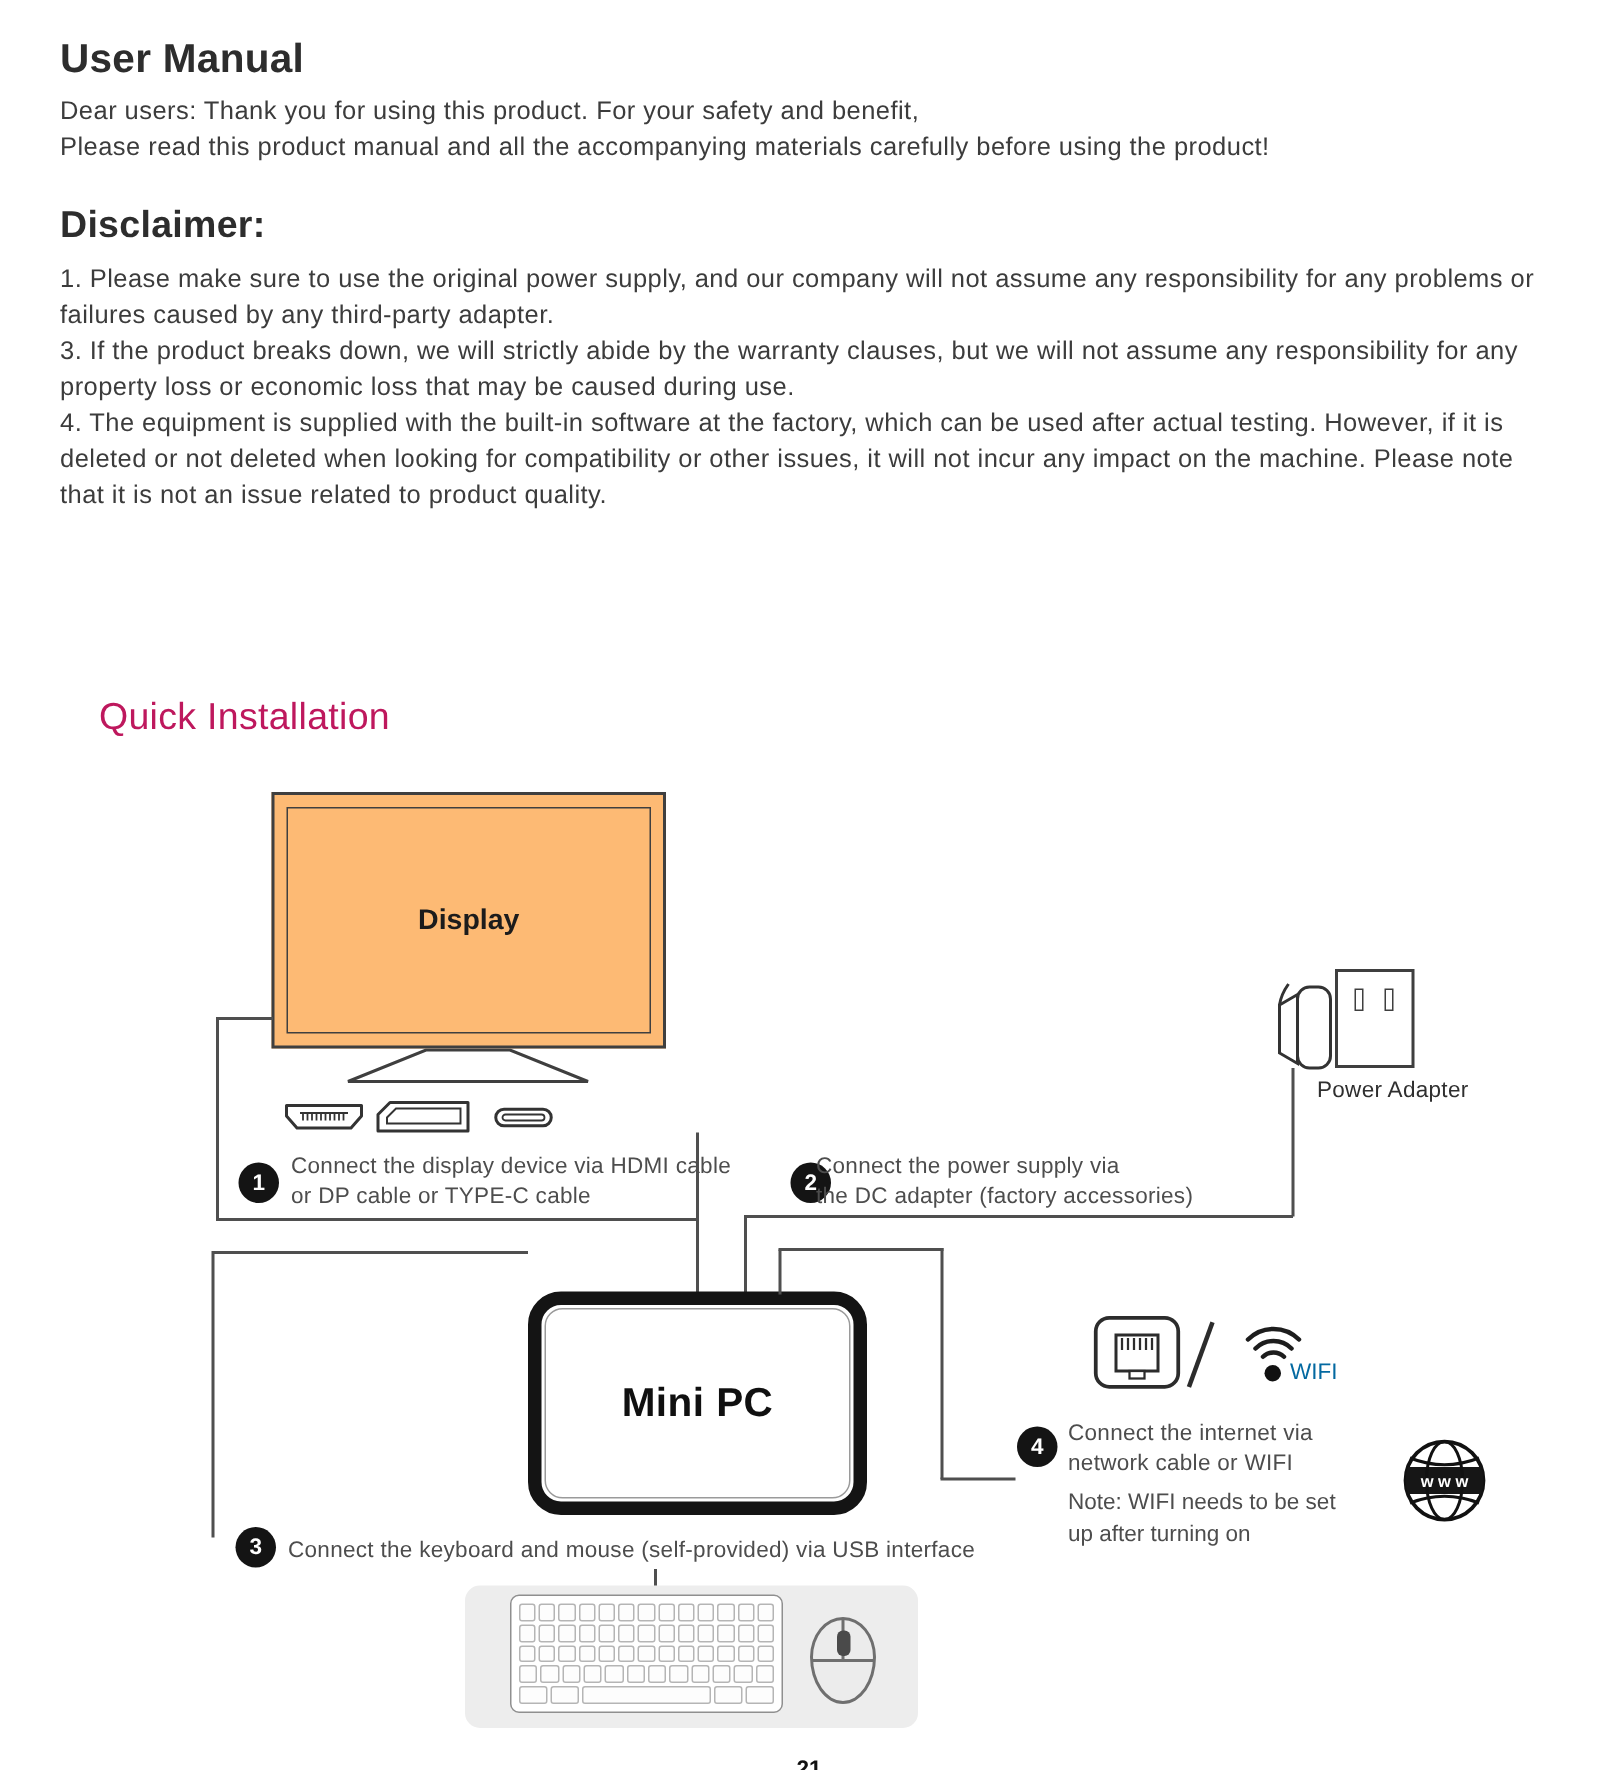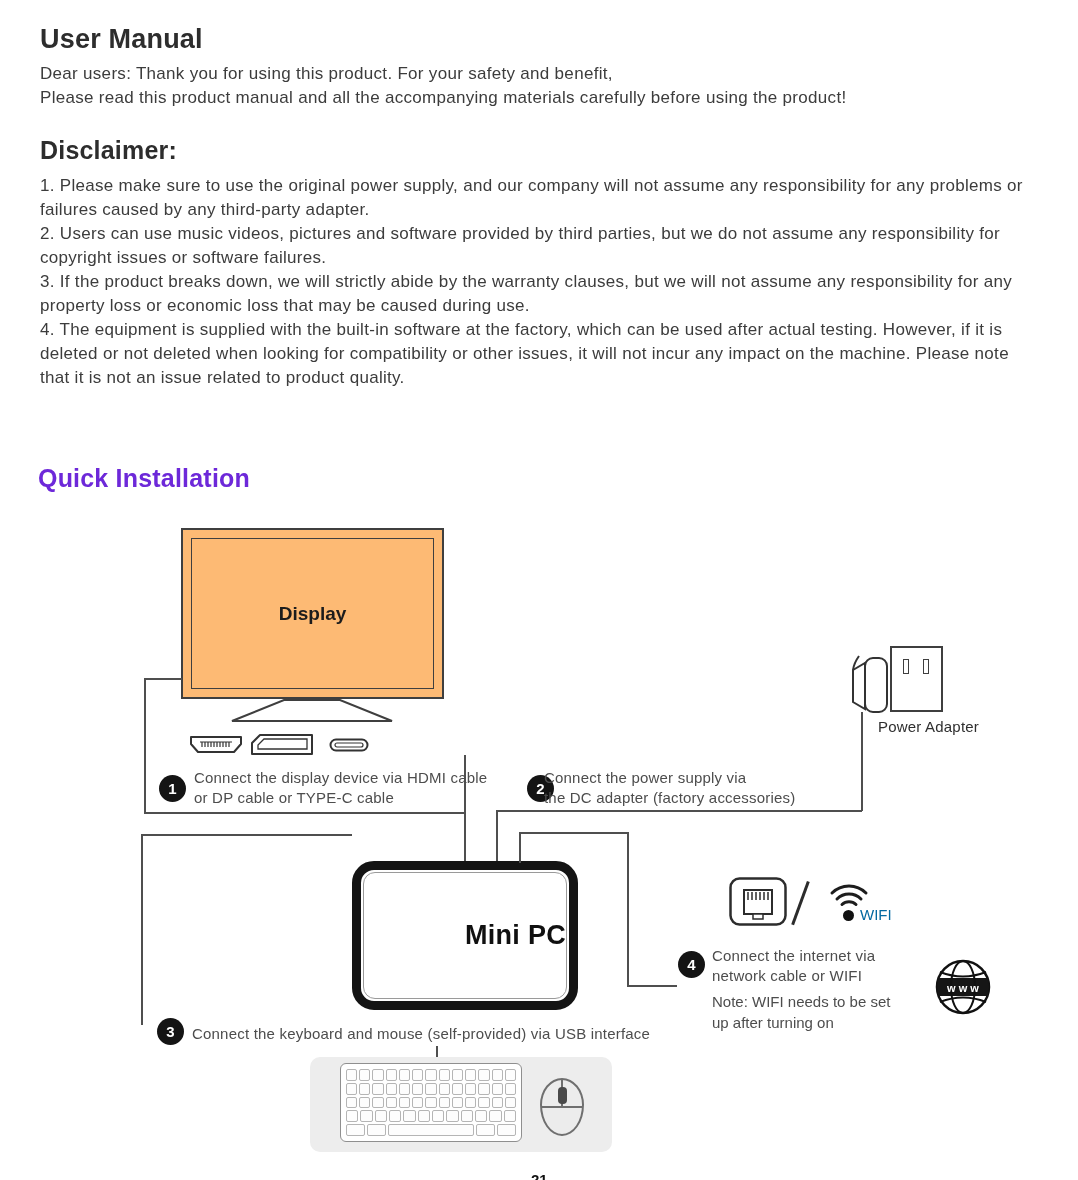--- a/index.html
+++ b/index.html
@@ -2,38 +2,38 @@
 <html><head>
 <meta charset="utf-8">
 <style>
   * { margin:0; padding:0; box-sizing:border-box; }
   html,body { background:#ffffff; }
   body { font-family:"Liberation Sans","DejaVu Sans",sans-serif; color:#3c3c3c; }
   .page { position:relative; width:1078px; height:1180px; background:#fff; overflow:hidden; }
   .abs { position:absolute; }
   .h1 { font-size:27px; font-weight:700; color:#2d2d2d; letter-spacing:.2px; }
   .h2 { font-size:25px; font-weight:700; color:#2d2d2d; letter-spacing:.2px; }
-  .h3 { font-size:25px; font-weight:700; color:#6d28d9; letter-spacing:.2px; }
+  .h3 { font-size:25px; font-weight:400; color:#be185d; letter-spacing:.2px;margin-left:28px; }
   .body-text { font-size:17px; line-height:24px; letter-spacing:.3px; color:#3c3c3c; }
   .body-text p { margin:0; }
   .line { position:absolute; background:#4f4f4f; }
   .badge { position:absolute; width:27px; height:27px; border-radius:50%; background:#141414; color:#fff;
            font-size:15px; font-weight:700; display:flex; align-items:center; justify-content:center; }
   .step-text { position:absolute; font-size:15px; line-height:20px; color:#4d4d4d; letter-spacing:.2px; }
   .step-text span { display:block; }
 
   .monitor { position:absolute; left:181px; top:528px; width:263px; height:171px; border:2px solid #3f3f3f; background:#fdba74; }
   .monitor-inner { position:absolute; inset:8px; border:1.5px solid #3f3f3f;
                    display:flex; align-items:center; justify-content:center; }
   .display-label { font-size:19px; font-weight:700; color:#1c1c1c; }
 
   .minipc { position:absolute; left:352px; top:861px; width:226px; height:149px; border:9px solid #141414;
             border-radius:22px; background:#fff; }
   .minipc-inner { position:absolute; inset:2px; border:1.5px solid #9a9a9a; border-radius:12px;
-                  display:flex; align-items:center; justify-content:flex-end; }
+                  display:flex; align-items:center; justify-content:center; }
   .minipc-label { font-size:27px; font-weight:700; color:#101010; letter-spacing:.3px; }
 
   .outlet { position:absolute; left:890px; top:646px; width:53px; height:66px; border:2px solid #3f3f3f; background:#fff; }
   .outlet .slot { position:absolute; width:6px; height:15px; border:1.5px solid #3f3f3f; top:11px; }
   .pa-label { position:absolute; left:878px; top:718px; font-size:15px; color:#2f2f2f; letter-spacing:.2px; }
 
   .slash { position:absolute; left:799px; top:880px; width:2.5px; height:46px; background:#2c2c2c; transform:rotate(20deg); }
   .wifi-dot { position:absolute; left:843px; top:910px; width:11px; height:11px; border-radius:50%; background:#111; }
   .wifi-label { position:absolute; left:860px; top:906px; font-size:15px; color:#0369a1; }
 
@@ -67,21 +67,20 @@
 
   <div class="abs body-text" style="left:40px;top:62px">
     <p>Dear users: Thank you for using this product. For your safety and benefit,</p>
     <p>Please read this product manual and all the accompanying materials carefully before using the product!</p>
   </div>
 
   <div class="abs h2" style="left:40px;top:136px">Disclaimer:</div>
 
   <div class="abs body-text" style="left:40px;top:174px;width:985px">
     <p>1. Please make sure to use the original power supply, and our company will not assume any responsibility for any problems or failures caused by any third-party adapter.</p>
-    <p>2. Users can use music videos, pictures and software provided by third parties, but we do not assume any responsibility for copyright issues or software failures.</p>
     <p>3. If the product breaks down, we will strictly abide by the warranty clauses, but we will not assume any responsibility for any property loss or economic loss that may be caused during use.</p>
     <p>4. The equipment is supplied with the built-in software at the factory, which can be used after actual testing. However, if it is deleted or not deleted when looking for compatibility or other issues, it will not incur any impact on the machine. Please note that it is not an issue related to product quality.</p>
   </div>
 
   <div class="abs h3" style="left:38px;top:464px">Quick Installation</div>
 
   <div class="monitor">
     <div class="monitor-inner">
       <span class="display-label">Display</span>
     </div>

